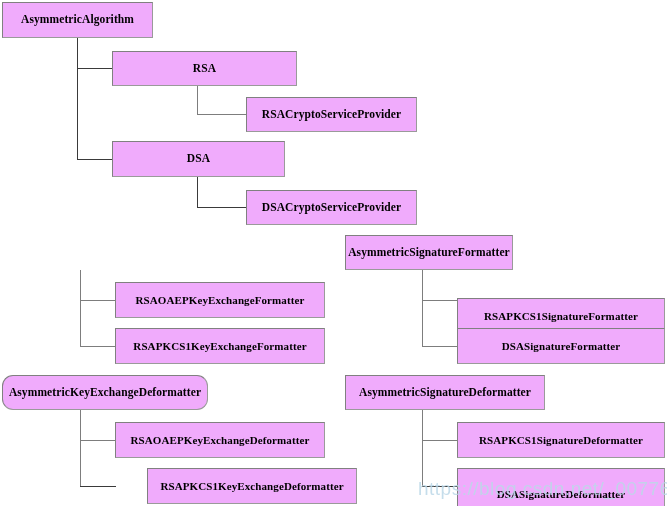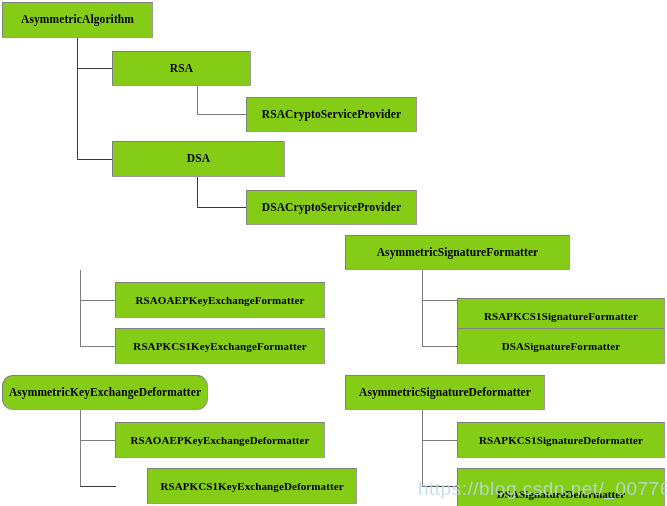--- a/index.html
+++ b/index.html
@@ -13,21 +13,21 @@
   #diagram {
     position: relative;
     width: 667px;
     height: 506px;
     background: #ffffff;
     overflow: hidden;
   }
   .node {
     position: absolute;
     box-sizing: border-box;
-    background: #84cc16;
+    background: #f0abfc;
     border: 1px solid #808080;
     border-right-color: #9a9a9a;
     border-bottom-color: #9a9a9a;
     color: #000000;
     font-weight: bold;
     font-size: 11.5px;
     line-height: 1;
     display: flex;
     align-items: center;
     justify-content: center;
@@ -62,21 +62,21 @@
 <body>
 
 <div id="diagram">
 
   <div class="node" style="left:2px; top:2px; width:151px; height:36px;">AsymmetricAlgorithm</div>
 
   <div class="connector v" style="left:77px; top:38px; width:1px; height:122px;"></div>
   <div class="connector h" style="left:77px; top:68px; width:36px; height:1px;"></div>
   <div class="connector h" style="left:77px; top:159px; width:36px; height:1px;"></div>
 
-  <div class="node" style="left:112px; top:51px; width:139px; height:35px;">RSA</div>
+  <div class="node" style="left:112px; top:51px; width:185px; height:35px;">RSA</div>
 
   <div class="connector v gray" style="left:197px; top:86px; width:1px; height:29px;"></div>
   <div class="connector h gray" style="left:197px; top:114px; width:50px; height:1px;"></div>
 
   <div class="node" style="left:246px; top:97px; width:171px; height:35px;">RSACryptoServiceProvider</div>
 
   <div class="node" style="left:112px; top:141px; width:173px; height:36px;">DSA</div>
 
   <div class="connector v" style="left:197px; top:177px; width:1px; height:31px;"></div>
   <div class="connector h" style="left:197px; top:207px; width:50px; height:1px;"></div>
@@ -84,21 +84,21 @@
   <div class="node" style="left:246px; top:190px; width:171px; height:35px;">DSACryptoServiceProvider</div>
 
 
   <div class="connector v gray" style="left:80px; top:270px; width:1px; height:77px;"></div>
   <div class="connector h gray" style="left:80px; top:300px; width:36px; height:1px;"></div>
   <div class="connector h gray" style="left:80px; top:346px; width:36px; height:1px;"></div>
 
   <div class="node small" style="left:115px; top:282px; width:210px; height:36px;">RSAOAEPKeyExchangeFormatter</div>
   <div class="node small" style="left:115px; top:328px; width:210px; height:36px;">RSAPKCS1KeyExchangeFormatter</div>
 
-  <div class="node" style="left:345px; top:235px; width:225px; height:35px;font-family:Liberation Serif, serif;">AsymmetricSignatureFormatter</div>
+  <div class="node" style="left:345px; top:235px; width:168px; height:35px;font-family:Liberation Serif, serif;">AsymmetricSignatureFormatter</div>
 
   <div class="connector v gray" style="left:422px; top:270px; width:1px; height:77px;"></div>
   <div class="connector h gray" style="left:422px; top:300px; width:36px; height:1px;"></div>
   <div class="connector h gray" style="left:422px; top:346px; width:36px; height:1px;"></div>
 
   <div class="node small" style="left:457px; top:282px; width:208px; height:36px;margin-top:16px;">RSAPKCS1SignatureFormatter</div>
   <div class="node small" style="left:457px; top:328px; width:208px; height:36px;">DSASignatureFormatter</div>
 
   <div class="node" style="left:2px; top:375px; width:206px; height:35px;border-radius:11px;">AsymmetricKeyExchangeDeformatter</div>
 

